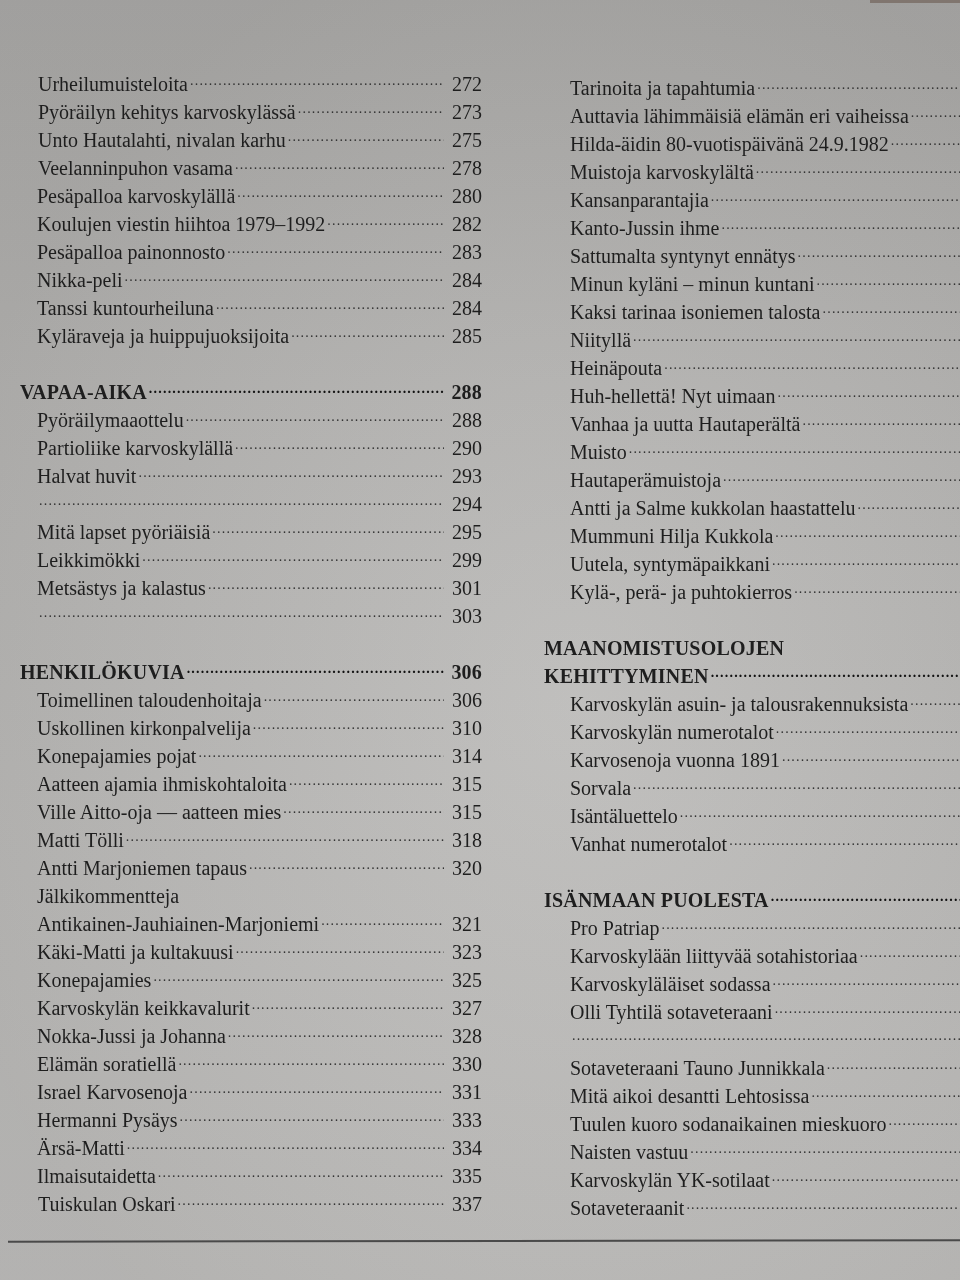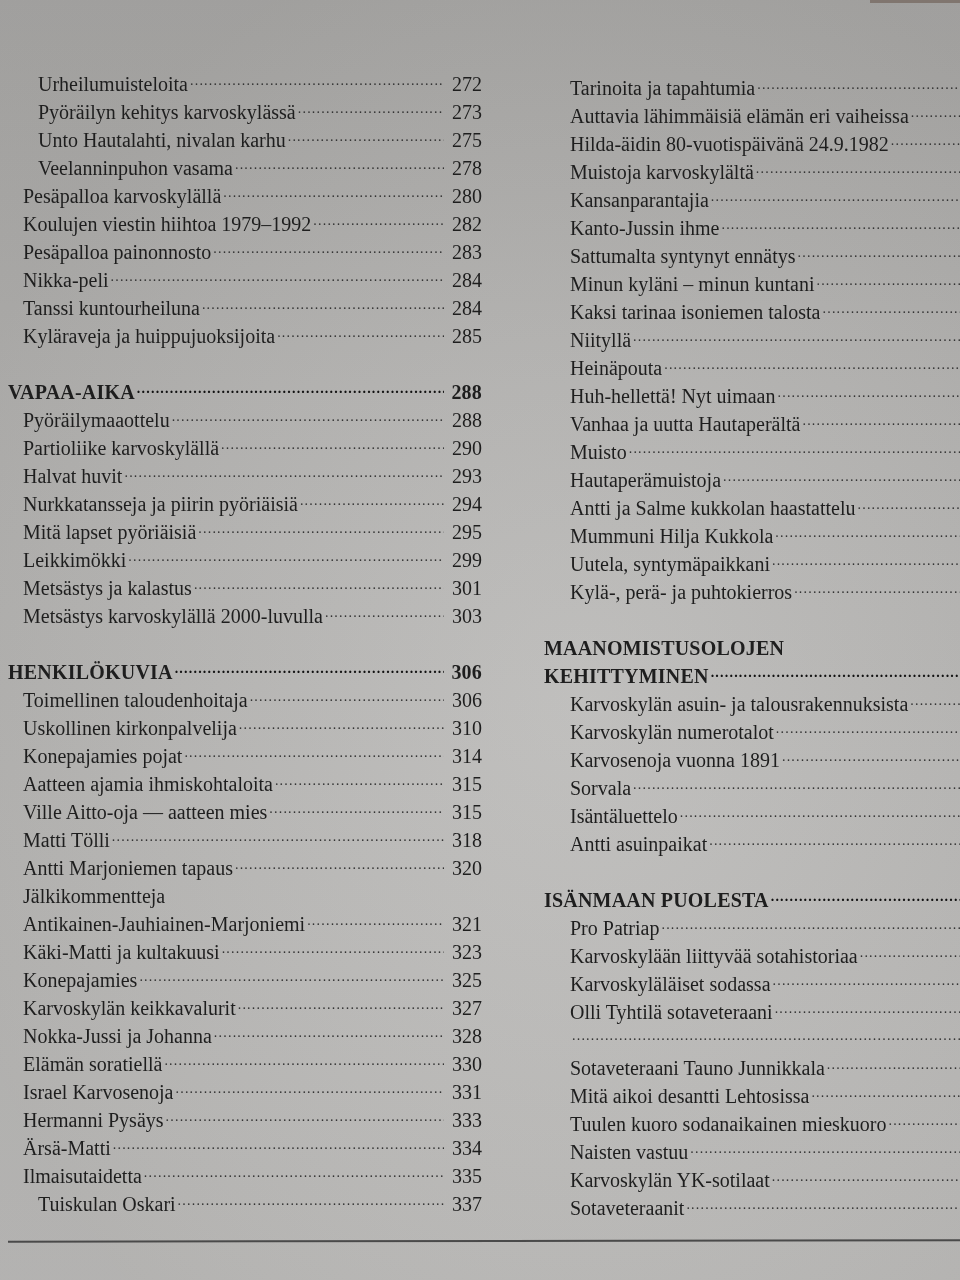--- a/index.html
+++ b/index.html
@@ -47,25 +47,25 @@
       align-items: baseline;
       height: 28px;
       font-size: 20px;
       line-height: 28px;
       white-space: nowrap;
     }
     .toc-row.entry {
       padding-left: 38px;
     }
     .col-left .toc-row.entry { padding-left: 38px; justify-content: flex-end; }
-    .col-left .toc-row.entry.tight { padding-left: 23px; }
+    .col-left .toc-row.entry.tight { padding-left: 37px; }
     .col-right .toc-row.entry { padding-left: 26px; }
     .toc-row.heading {
       font-weight: bold;
-      padding-left: 8px;
+      padding-left: 20px;
       letter-spacing: 0.2px;
     }
     .col-right .toc-row.heading { padding-left: 0; }
     .toc-title {
       flex: 0 0 auto;
     }
     .toc-leader {
       flex: 1 1 auto;
       overflow: hidden;
       margin: 0 2px;
@@ -184,41 +184,39 @@
         <span class="toc-title">Partioliike karvoskylällä</span>
         <span class="toc-leader"></span>
         <span class="toc-page">290</span>
       </div>
     <div class="toc-row entry tight">
         <span class="toc-title">Halvat huvit</span>
         <span class="toc-leader"></span>
         <span class="toc-page">293</span>
       </div>
     <div class="toc-row entry tight">
-        <span class="toc-title">Nurkkatansseja ja piirin pyöriäisiä</span>
         <span class="toc-leader"></span>
         <span class="toc-page">294</span>
       </div>
     <div class="toc-row entry tight">
         <span class="toc-title">Mitä lapset pyöriäisiä</span>
         <span class="toc-leader"></span>
         <span class="toc-page">295</span>
       </div>
     <div class="toc-row entry tight">
         <span class="toc-title">Leikkimökki</span>
         <span class="toc-leader"></span>
         <span class="toc-page">299</span>
       </div>
     <div class="toc-row entry tight">
         <span class="toc-title">Metsästys ja kalastus</span>
         <span class="toc-leader"></span>
         <span class="toc-page">301</span>
       </div>
     <div class="toc-row entry tight">
-        <span class="toc-title">Metsästys karvoskylällä 2000-luvulla</span>
         <span class="toc-leader"></span>
         <span class="toc-page">303</span>
       </div>
   </div>
 
   <div class="spacer"></div>
 
   <div>
     <div class="toc-row heading">
         <span class="toc-title">HENKILÖKUVIA</span>
@@ -453,21 +451,21 @@
         <span class="toc-title">Sorvala</span>
         <span class="toc-leader"></span>
         <span class="toc-page"></span>
       </div>
     <div class="toc-row entry">
         <span class="toc-title">Isäntäluettelo</span>
         <span class="toc-leader"></span>
         <span class="toc-page"></span>
       </div>
     <div class="toc-row entry">
-        <span class="toc-title">Antti asuinpaikat</span>
+        <span class="toc-title">Vanhat numerotalot</span>
         <span class="toc-leader"></span>
         <span class="toc-page"></span>
       </div>
   </div>
 
   <div class="spacer"></div>
 
   <div>
     <div class="toc-row heading">
         <span class="toc-title">ISÄNMAAN PUOLESTA</span>

